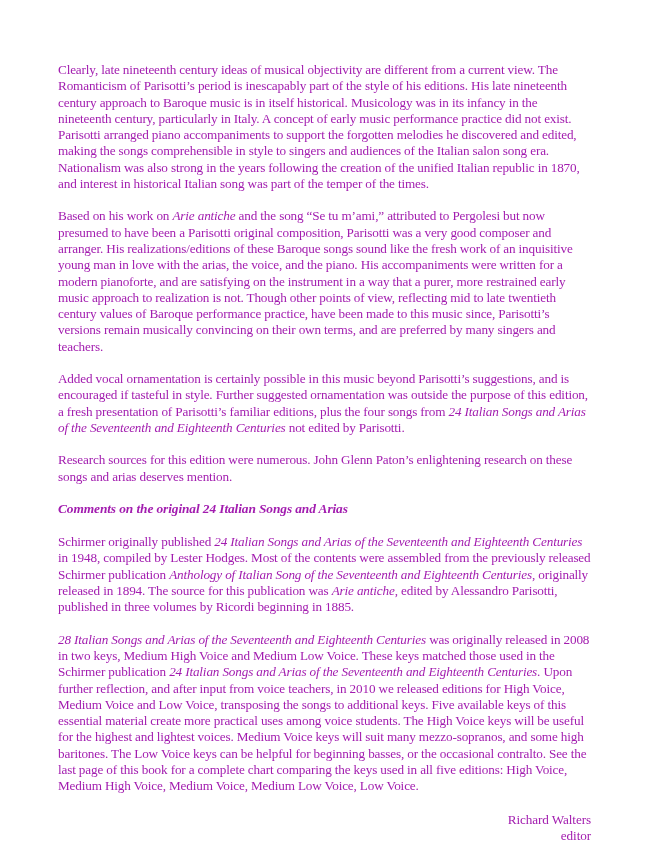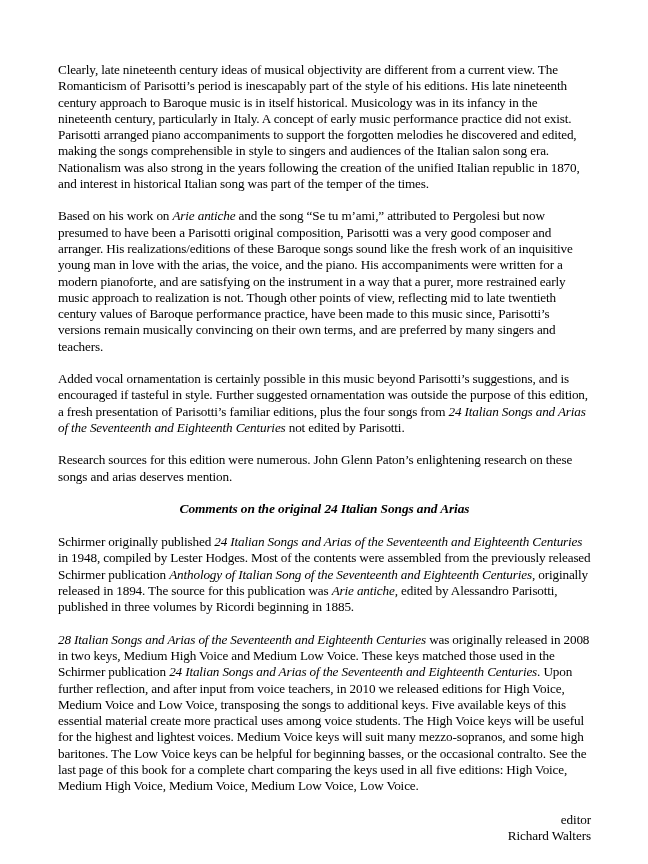--- a/index.html
+++ b/index.html
@@ -7,35 +7,34 @@
     padding: 0;
     background: #ffffff;
   }
   .page {
     position: relative;
     width: 648px;
     height: 864px;
     background: #ffffff;
     overflow: hidden;
     font-family: "Liberation Serif", "DejaVu Serif", serif;
-    color: #000000;
+    color: #a21caf;
     box-sizing: border-box;
     padding: 62px 57px 0 58px;
   }
   .para {
     margin: 0 0 16px 0;
     font-size: 13.2px;
     line-height: 16.3px;
     letter-spacing: -0.15px;
     text-align: left;
   }
   .para i { }
   .heading {
     margin: 14px 0 17px 0;
-    text-align: center;
     font-size: 13.4px;
     line-height: 16.3px;
     font-weight: bold;
     font-style: italic;
     letter-spacing: -0.1px;
   }
   .heading .hline { display: block; }
   .signature {
     margin-top: 17px;
     text-align: right;
@@ -60,17 +59,17 @@
 
   <div class="heading">
     <span class="hline">Comments on the original 24 Italian Songs and Arias</span>
   </div>
 
   <p class="para"><span>Schirmer originally published </span><i>24 Italian Songs and Arias of the Seventeenth and Eighteenth Centuries</i><span> in 1948, compiled by Lester Hodges. Most of the contents were assembled from the previously released Schirmer publication </span><i>Anthology of Italian Song of the Seventeenth and Eighteenth Centuries</i><span>, originally released in 1894. The source for this publication was </span><i>Arie antiche</i><span>, edited by Alessandro Parisotti, published in three volumes by Ricordi beginning in 1885.</span></p>
 
   <p class="para"><i>28 Italian Songs and Arias of the Seventeenth and Eighteenth Centuries</i><span> was originally released in 2008 in two keys, Medium High Voice and Medium Low Voice. These keys matched those used in the Schirmer publication </span><i>24 Italian Songs and Arias of the Seventeenth and Eighteenth Centuries</i><span>. Upon further reflection, and after input from voice teachers, in 2010 we released editions for High Voice, Medium Voice and Low Voice, transposing the songs to additional keys. Five available keys of this essential material create more practical uses among voice students. The High Voice keys will be useful for the highest and lightest voices. Medium Voice keys will suit many mezzo-sopranos, and some high baritones. The Low Voice keys can be helpful for beginning basses, or the occasional contralto. See the last page of this book for a complete chart comparing the keys used in all five editions: High Voice, Medium High Voice, Medium Voice, Medium Low Voice, Low Voice.</span></p>
 
   <div class="signature">
+    <span class="sig-line">Richard Walters</span>
     <span class="sig-line">editor</span>
-    <span class="sig-line">Richard Walters</span>
   </div>
 
 </div>
 
 </body></html>

